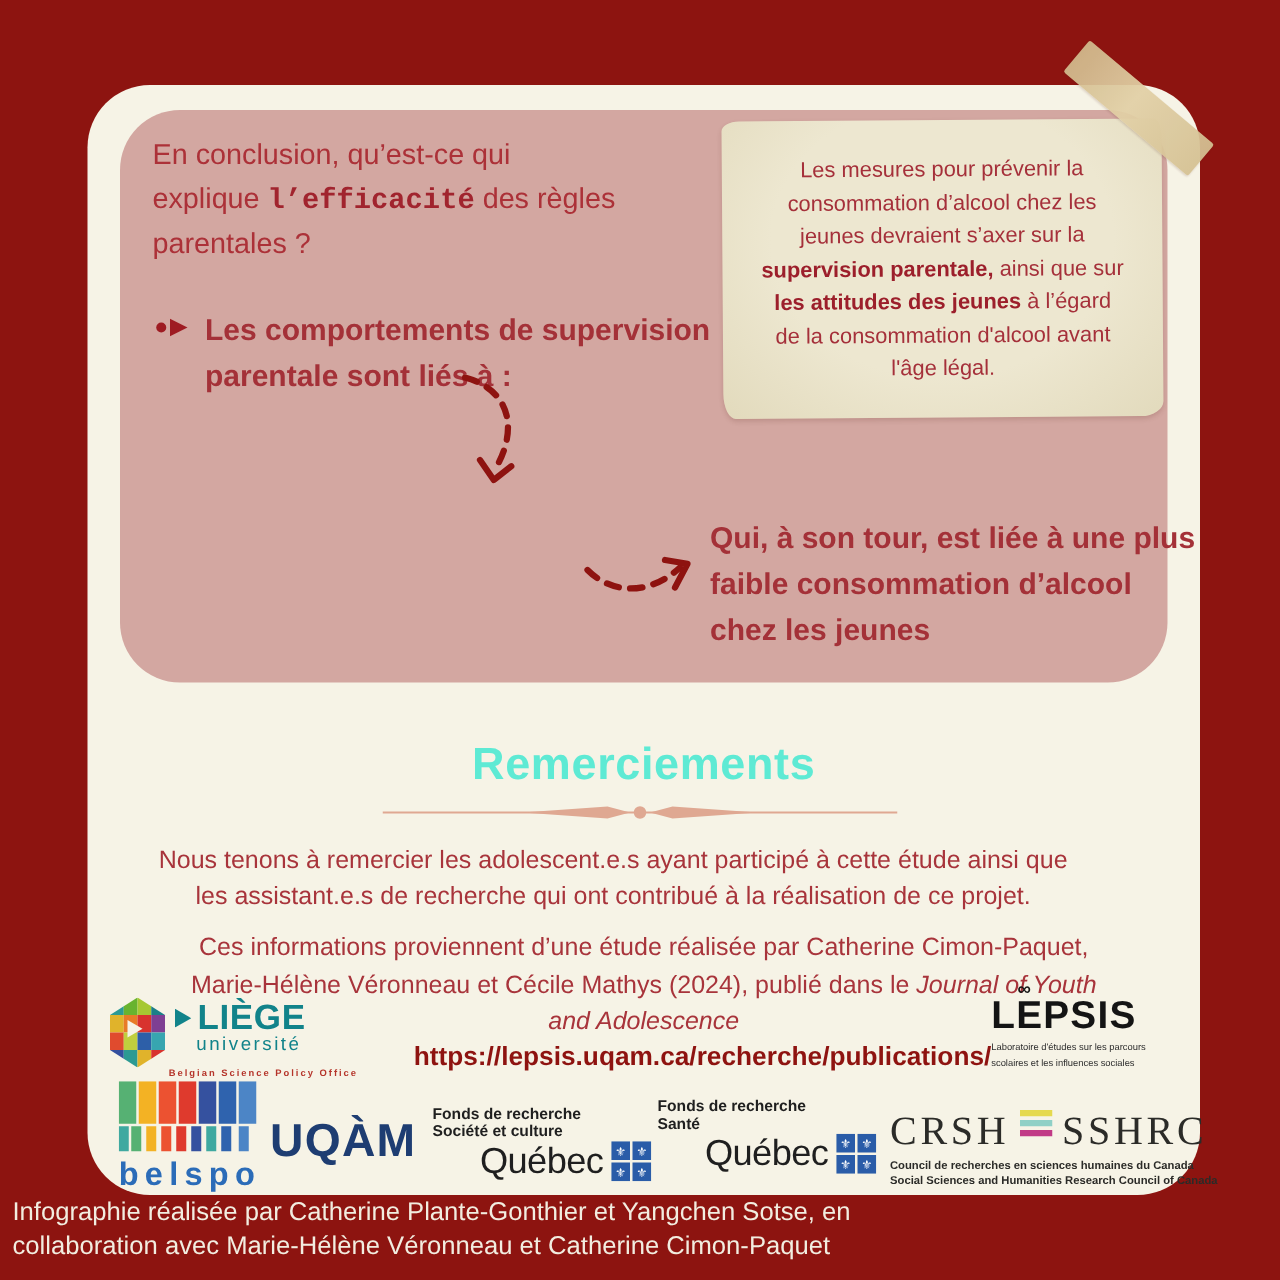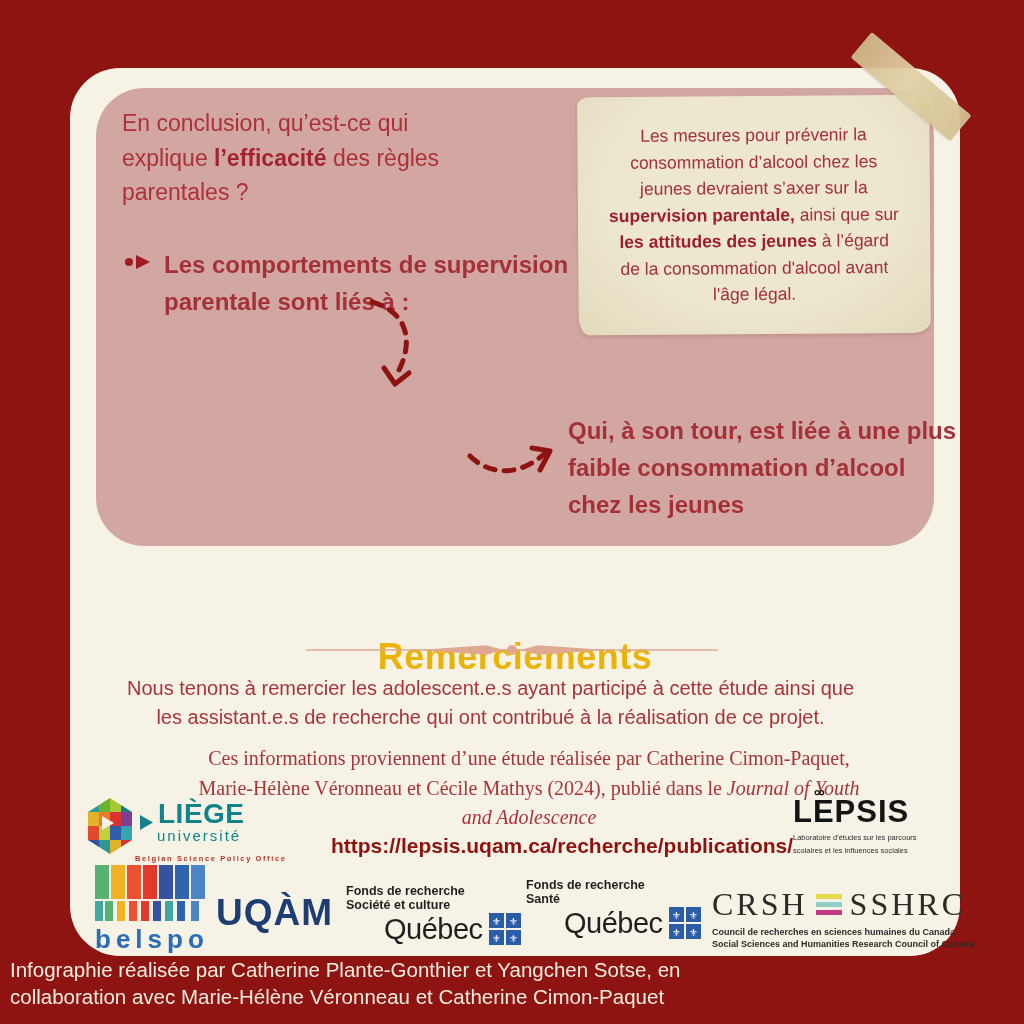--- a/index.html
+++ b/index.html
@@ -6,21 +6,21 @@
   .canvas{position:relative;width:1024px;height:1024px;background:#8D1410;overflow:hidden;
           font-family:"Liberation Sans","DejaVu Sans",sans-serif;}
   .panel{position:absolute;left:70px;top:68px;width:890px;height:888px;
          background:#F6F3E6;border-radius:50px;}
   .pinkbox{position:absolute;left:96px;top:88px;width:838px;height:458px;
            background:#D3A7A1;border-radius:48px;}
   .pre{white-space:pre-line;}
   
   .q-title{position:absolute;left:122px;top:106px;font-size:23px;line-height:1.5;
            color:#AC3138;font-weight:400;}
-  .q-title b{font-weight:700;color:#A1242E;}
+  .q-title b{font-weight:700;color:#A1242E;font-family:Liberation Mono, monospace;}
   .bullet-row{position:absolute;left:124px;top:246px;display:flex;gap:12px;align-items:flex-start;}
   .bullet-ic{margin-top:7px;flex:0 0 auto;}
   .body-red{font-size:24px;line-height:1.55;color:#A43138;font-weight:bold;}
   .arrow-down{position:absolute;left:362px;top:296px;}
   .outcome1{position:absolute;left:137px;top:386px;}
   .arrow-right{position:absolute;left:464px;top:440px;}
   .outcome2{position:absolute;left:568px;top:412px;}
   
   .note{position:absolute;left:578px;top:96px;width:352px;height:238px;
         background:radial-gradient(ellipse at 50% 40%, #EDE7D0 55%, #E2DABC 100%);
@@ -29,52 +29,52 @@
         box-shadow:0 2px 4px rgba(90,40,30,0.18);
         display:flex;align-items:center;justify-content:center;}
   .note-text{padding:14px 20px;text-align:center;font-size:17.5px;line-height:1.52;color:#A5303A;}
   .note-text b{font-weight:700;color:#9C1F2B;}
   .tape{position:absolute;left:846px;top:70px;width:130px;height:33px;
         background:linear-gradient(90deg,#D2BB8D,#E2D0A6 45%,#D5C193);
         opacity:.93;transform:rotate(40deg);border-radius:2px;
         box-shadow:0 1px 2px rgba(90,40,30,0.2);}
   
   .heading{position:absolute;left:70px;top:590px;width:890px;text-align:center;
-           font-size:36px;font-weight:700;color:#eab308;letter-spacing:.5px;margin-top:46px;}
+           font-size:36px;font-weight:700;color:#5eead4;letter-spacing:.5px;}
   .divider{position:absolute;left:306px;top:642px;}
   .thanks{position:absolute;left:70px;top:674px;width:841px;text-align:center;
           font-size:20px;line-height:1.45;color:#A8343B;}
-  .source{position:absolute;left:84px;top:744px;width:890px;text-align:center;
-          font-size:20px;line-height:1.48;color:#A8343B;font-family:Liberation Serif, serif;}
+  .source{position:absolute;left:70px;top:744px;width:890px;text-align:center;
+          font-size:20px;line-height:1.48;color:#A8343B;}
   .source i{font-style:italic;}
   .url{position:absolute;left:70px;top:834px;width:984px;text-align:center;
        font-size:21px;font-weight:700;color:#8E1310;text-decoration:none;display:block;}
   
   .liege{position:absolute;left:88px;top:798px;display:flex;gap:8px;align-items:flex-start;}
   .liege-mosaic{position:relative;flex:0 0 auto;}
   .liege-text{display:flex;flex-direction:column;}
-  .liege-top{display:flex;align-items:flex-end;gap:5px;}
+  .liege-top{display:flex;align-items:center;gap:5px;}
   .liege-name{font-size:28px;font-weight:700;color:#11838A;letter-spacing:.5px;}
   .liege-sub{font-size:15px;color:#11838A;letter-spacing:2px;margin-top:-3px;margin-left:17px;}
   .lepsis{position:absolute;left:793px;top:794px;width:150px;}
   .lepsis-name{position:relative;font-size:31px;font-weight:700;color:#141414;letter-spacing:1px;}
   .lepsis-inf{position:absolute;left:21px;top:-11px;font-size:15px;color:#141414;}
   .lepsis-sub{font-size:7.5px;color:#2d2d2d;line-height:1.5;margin-top:2px;}
   .belspo{position:absolute;left:95px;top:854px;display:flex;flex-direction:column;}
   .belspo-top{font-size:7.5px;font-weight:700;letter-spacing:1.6px;color:#B5342A;margin-bottom:2px;padding-left:40px;}
   .belspo-name{font-size:26px;font-weight:700;color:#2B6CB8;letter-spacing:5px;margin-top:1px;}
   .uqam{position:absolute;left:216px;top:892px;font-size:37px;font-weight:700;color:#1E3D72;letter-spacing:1px;}
   .frq{position:absolute;display:flex;flex-direction:column;}
   .frq-sc{left:346px;top:884px;}
   .frq-s{left:526px;top:878px;}
   .frq-l{font-size:12.5px;font-weight:700;color:#1f1f1f;line-height:1.15;}
   .frq-row{display:flex;align-items:center;gap:6px;margin-left:38px;margin-top:0px;}
   .quebec{font-size:29px;color:#1f1f1f;letter-spacing:-0.5px;}
   .sshrc{position:absolute;left:712px;top:886px;display:flex;flex-direction:column;}
-  .sshrc-row{display:flex;align-items:center;gap:8px;}
+  .sshrc-row{display:flex;gap:8px;}
   .serifname{font-family:"Liberation Serif","DejaVu Serif",serif;font-size:32px;color:#2B2B28;letter-spacing:3px;}
   .sshrc-sub{font-size:9px;font-weight:700;color:#2B2B28;line-height:1.35;margin-top:3px;white-space:nowrap;}
   .caption{position:absolute;left:10px;top:956px;font-size:20.5px;line-height:1.32;color:#F2EDE0;}
 </style>
 </head>
 <body>
 
 <div class="canvas">
   <div class="panel"></div>
   <div class="pinkbox"></div>

